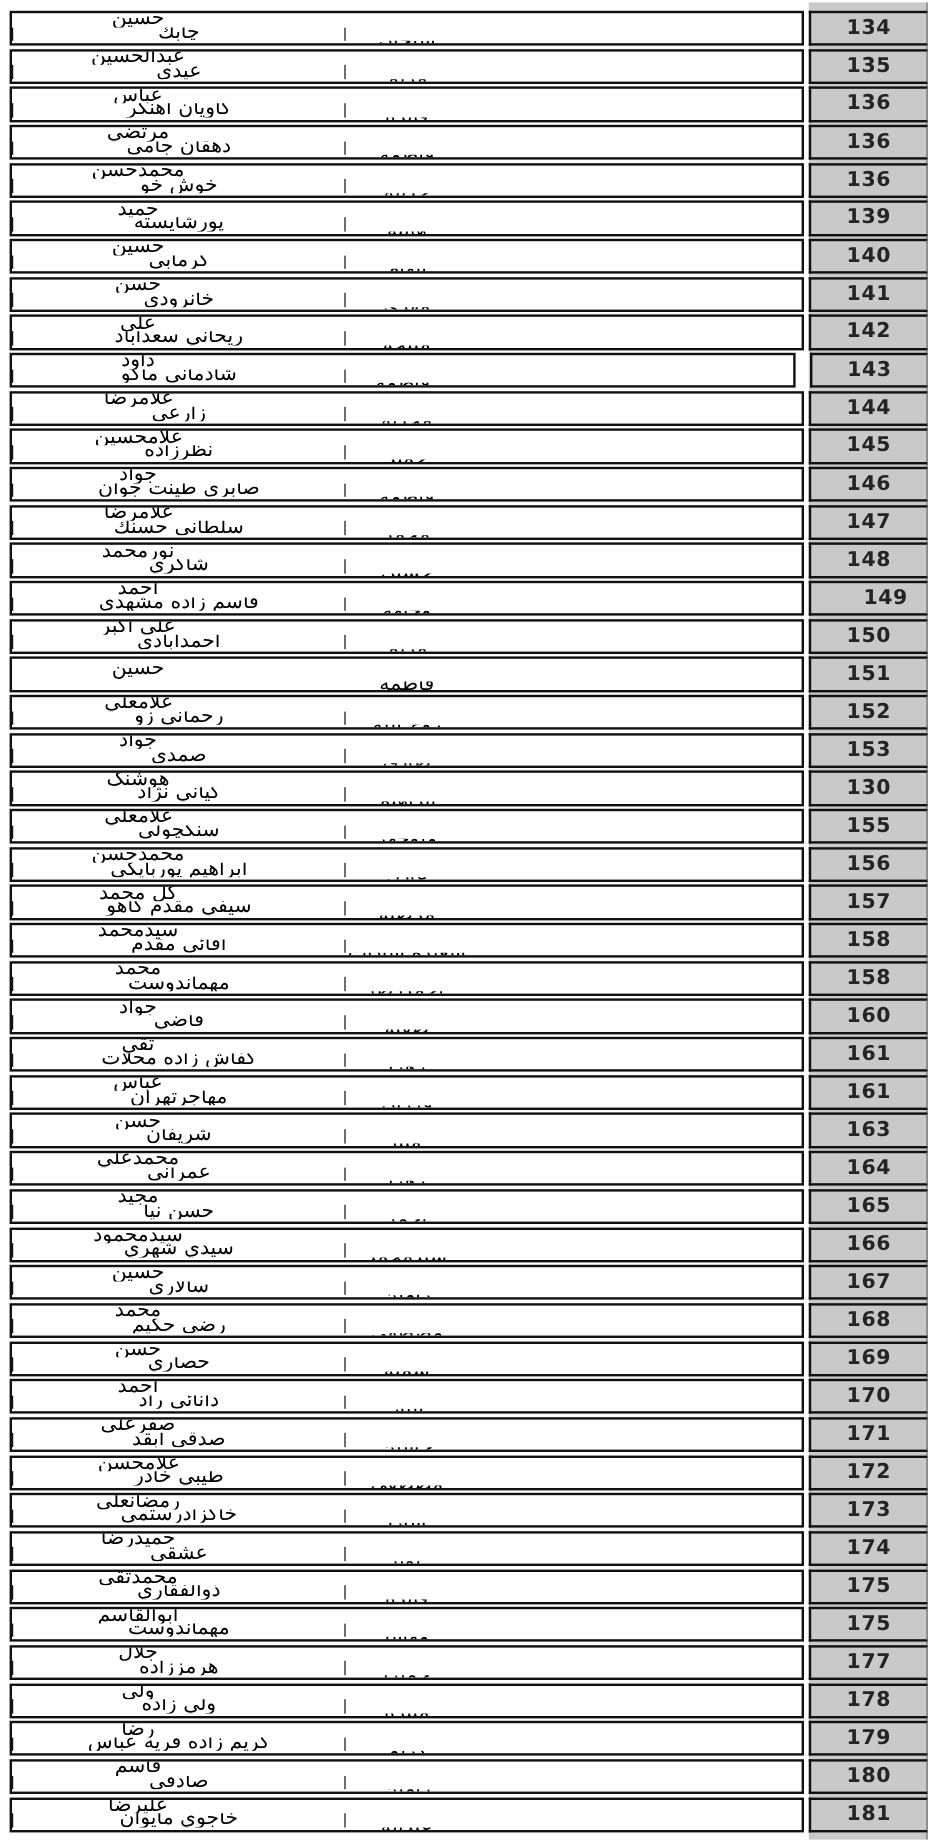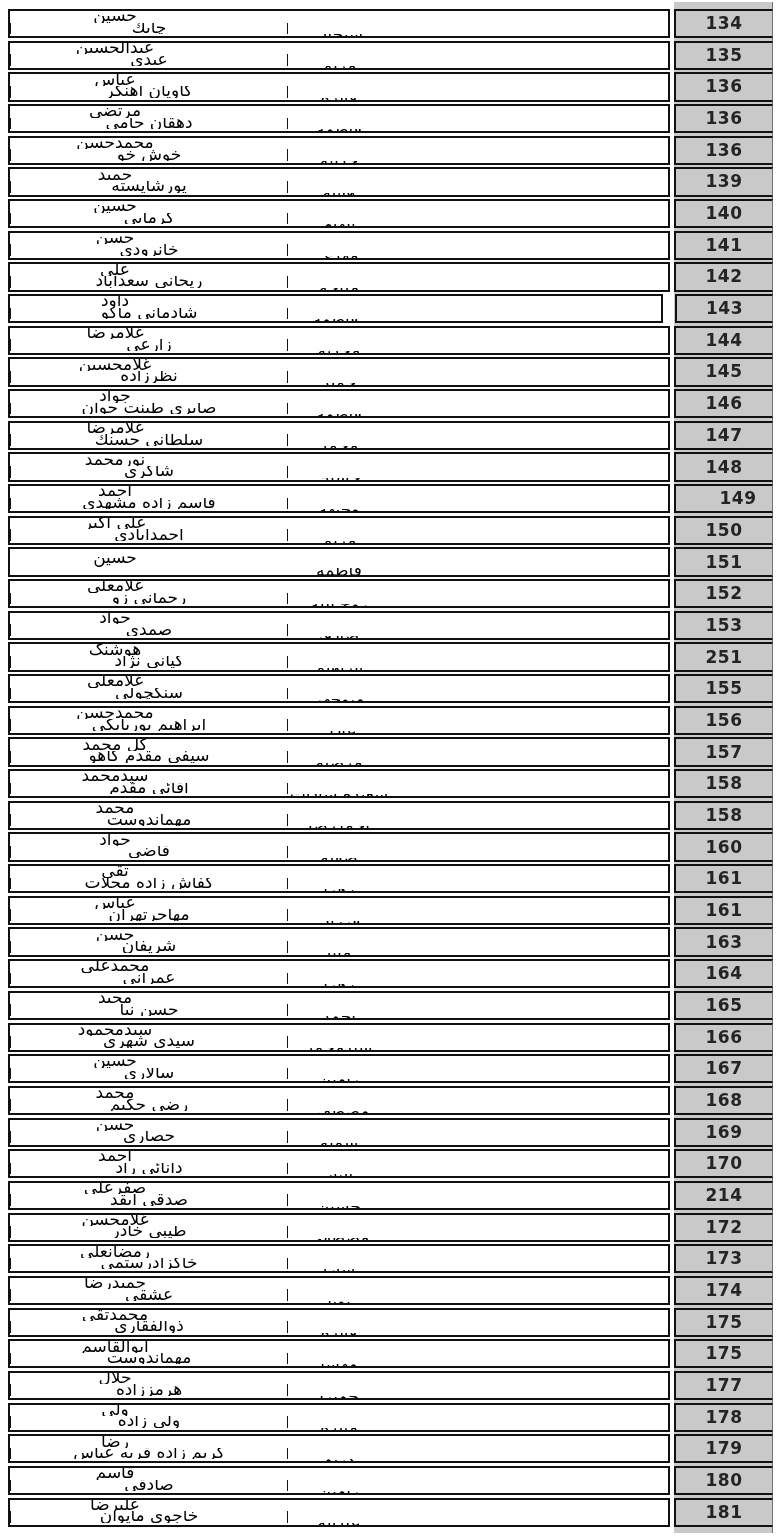--- a/index.html
+++ b/index.html
@@ -238,21 +238,21 @@
           <div class="cell first">صادق</div>
         </div>
         <div class="numcell" style="background: rgb(201, 201, 201);">153</div>
       </div>
       <div class="row">
         <div class="names">
           <div class="cell father">هوشنگ</div>
           <div class="cell family">كياني نژاد</div>
           <div class="cell first">ابراهيم</div>
         </div>
-        <div class="numcell" style="background: rgb(201, 201, 201);">251</div>
+        <div class="numcell" style="background: rgb(201, 201, 201);">130</div>
       </div>
       <div class="row">
         <div class="names">
           <div class="cell father">غلامعلي</div>
           <div class="cell family">سنگچولي</div>
           <div class="cell first">منوچهر</div>
         </div>
         <div class="numcell" style="background: rgb(201, 201, 201);">155</div>
       </div>
       <div class="row">
@@ -374,21 +374,21 @@
           <div class="cell first">الناز</div>
         </div>
         <div class="numcell" style="background: rgb(201, 201, 201);">170</div>
       </div>
       <div class="row">
         <div class="names">
           <div class="cell father">صفرعلي</div>
           <div class="cell family">صدقي ابقد</div>
           <div class="cell first">حسين</div>
         </div>
-        <div class="numcell" style="background: rgb(201, 201, 201);">214</div>
+        <div class="numcell" style="background: rgb(201, 201, 201);">171</div>
       </div>
       <div class="row">
         <div class="names">
           <div class="cell father">غلامحسن</div>
           <div class="cell family">طيبي خادر</div>
           <div class="cell first">مصطفي</div>
         </div>
         <div class="numcell" style="background: rgb(201, 201, 201);">172</div>
       </div>
       <div class="row">

